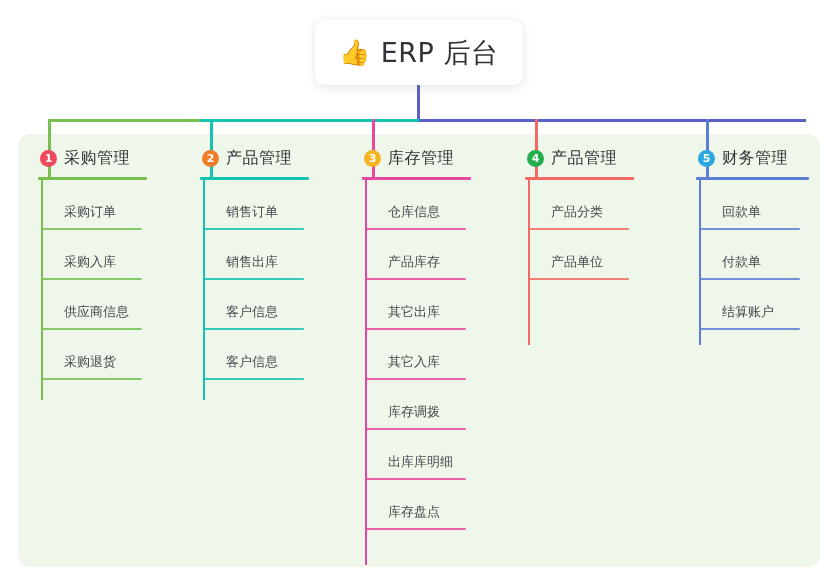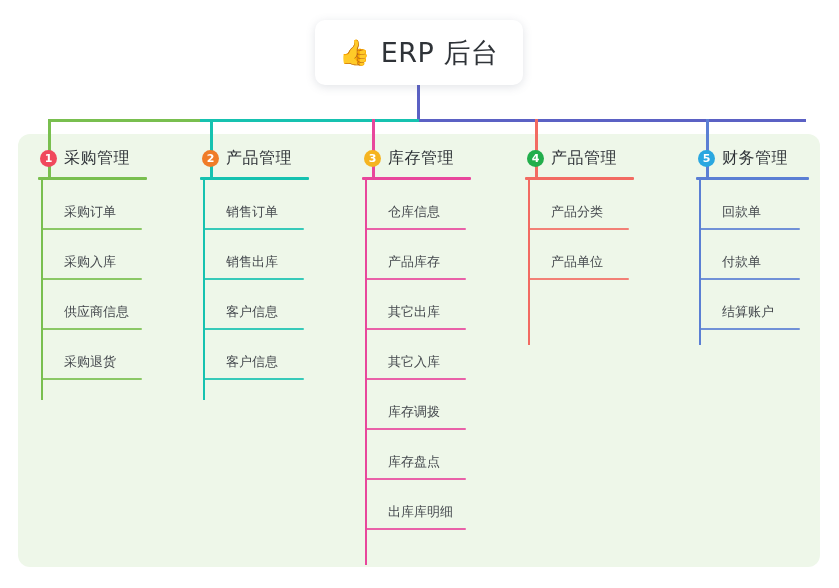--- a/index.html
+++ b/index.html
@@ -169,25 +169,25 @@
           </div>
           <div class="item">
             <span class="item-label">其它入库</span>
             <div class="item-rule" style="background: rgb(232, 71, 156); opacity: 0.85;"></div>
           </div>
           <div class="item">
             <span class="item-label">库存调拨</span>
             <div class="item-rule" style="background: rgb(232, 71, 156); opacity: 0.85;"></div>
           </div>
           <div class="item">
+            <span class="item-label">出库库明细</span>
+            <div class="item-rule" style="background: rgb(232, 71, 156); opacity: 0.85;"></div>
+          </div>
+          <div class="item">
             <span class="item-label">库存盘点</span>
-            <div class="item-rule" style="background: rgb(232, 71, 156); opacity: 0.85;"></div>
-          </div>
-          <div class="item">
-            <span class="item-label">出库库明细</span>
             <div class="item-rule" style="background: rgb(232, 71, 156); opacity: 0.85;"></div>
           </div>
         </div>
       </div>
       <div class="col" style="left: 525px;">
         <div class="col-head">
           <span class="badge" style="background: rgb(34, 174, 76);">4</span>
           <span class="col-title">产品管理</span>
         </div>
         <div class="head-rule" style="background: rgb(242, 107, 98); width: 109px;"></div>

